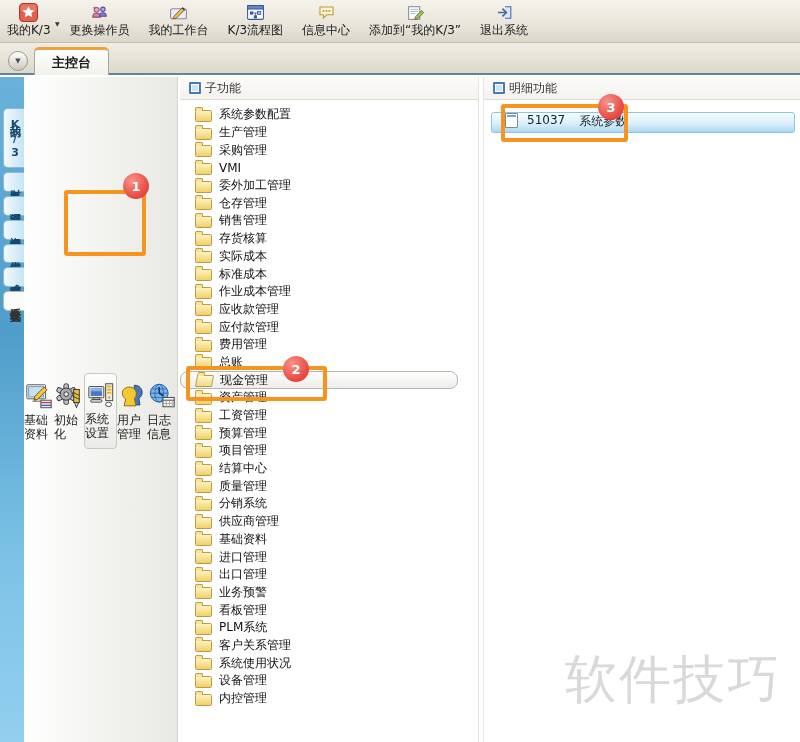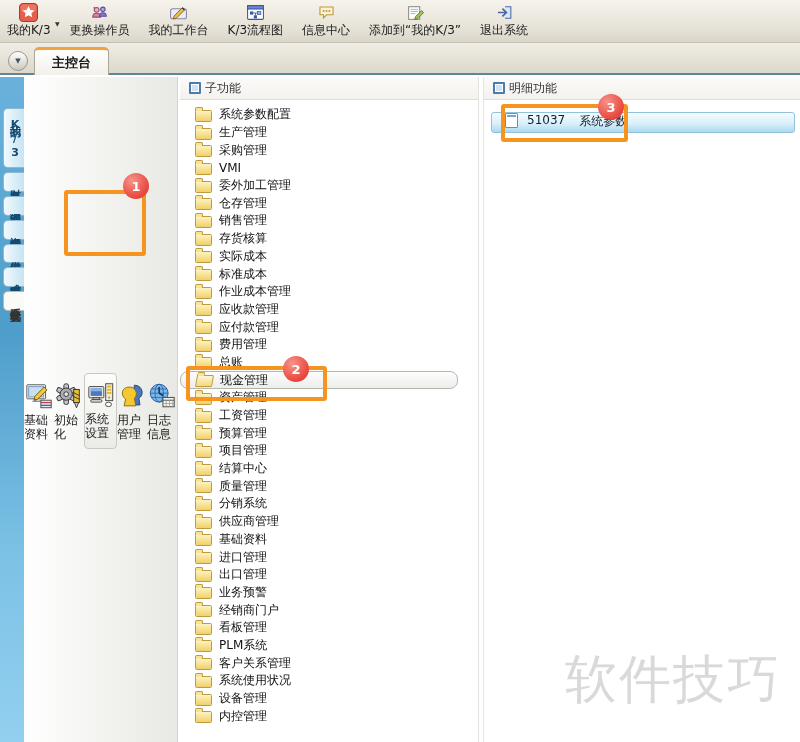--- a/index.html
+++ b/index.html
@@ -467,24 +467,20 @@
       <div class="row">
         <span class="folder"></span>
         <span>出口管理</span>
       </div>
 
       <div class="row">
         <span class="folder"></span>
         <span>业务预警</span>
       </div>
 
-      <div class="row">
-        <span class="folder"></span>
-        <span>经销商门户</span>
-      </div>
 
       <div class="row">
         <span class="folder"></span>
         <span>看板管理</span>
       </div>
 
       <div class="row">
         <span class="folder"></span>
         <span>PLM系统</span>
       </div>

